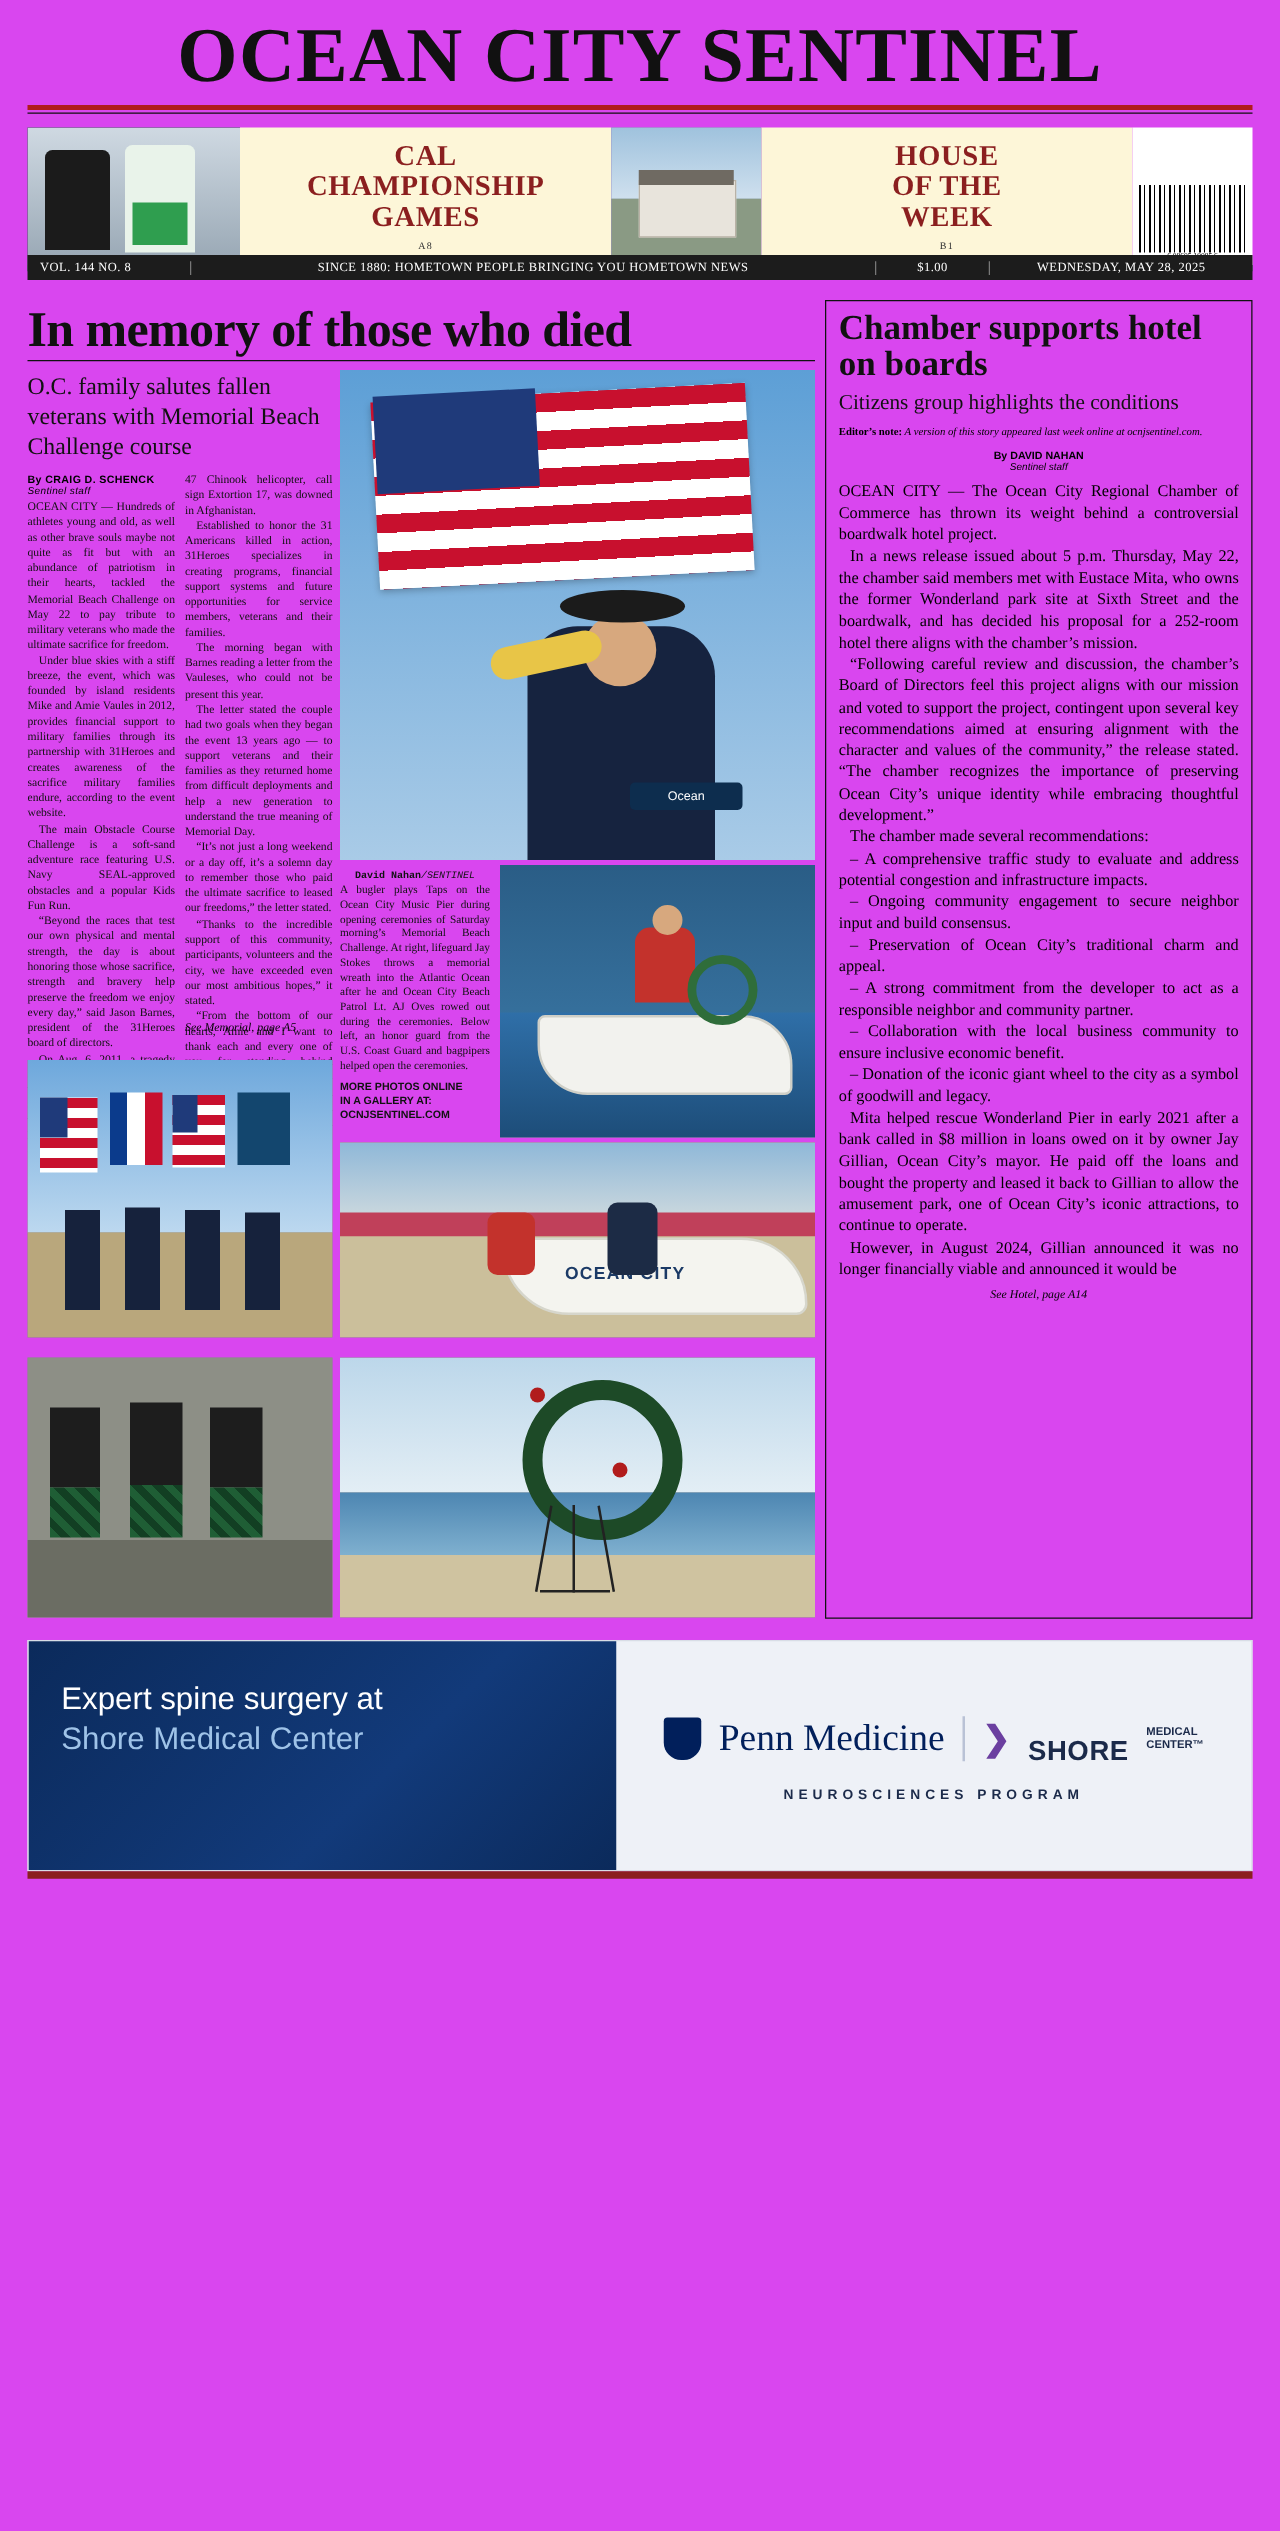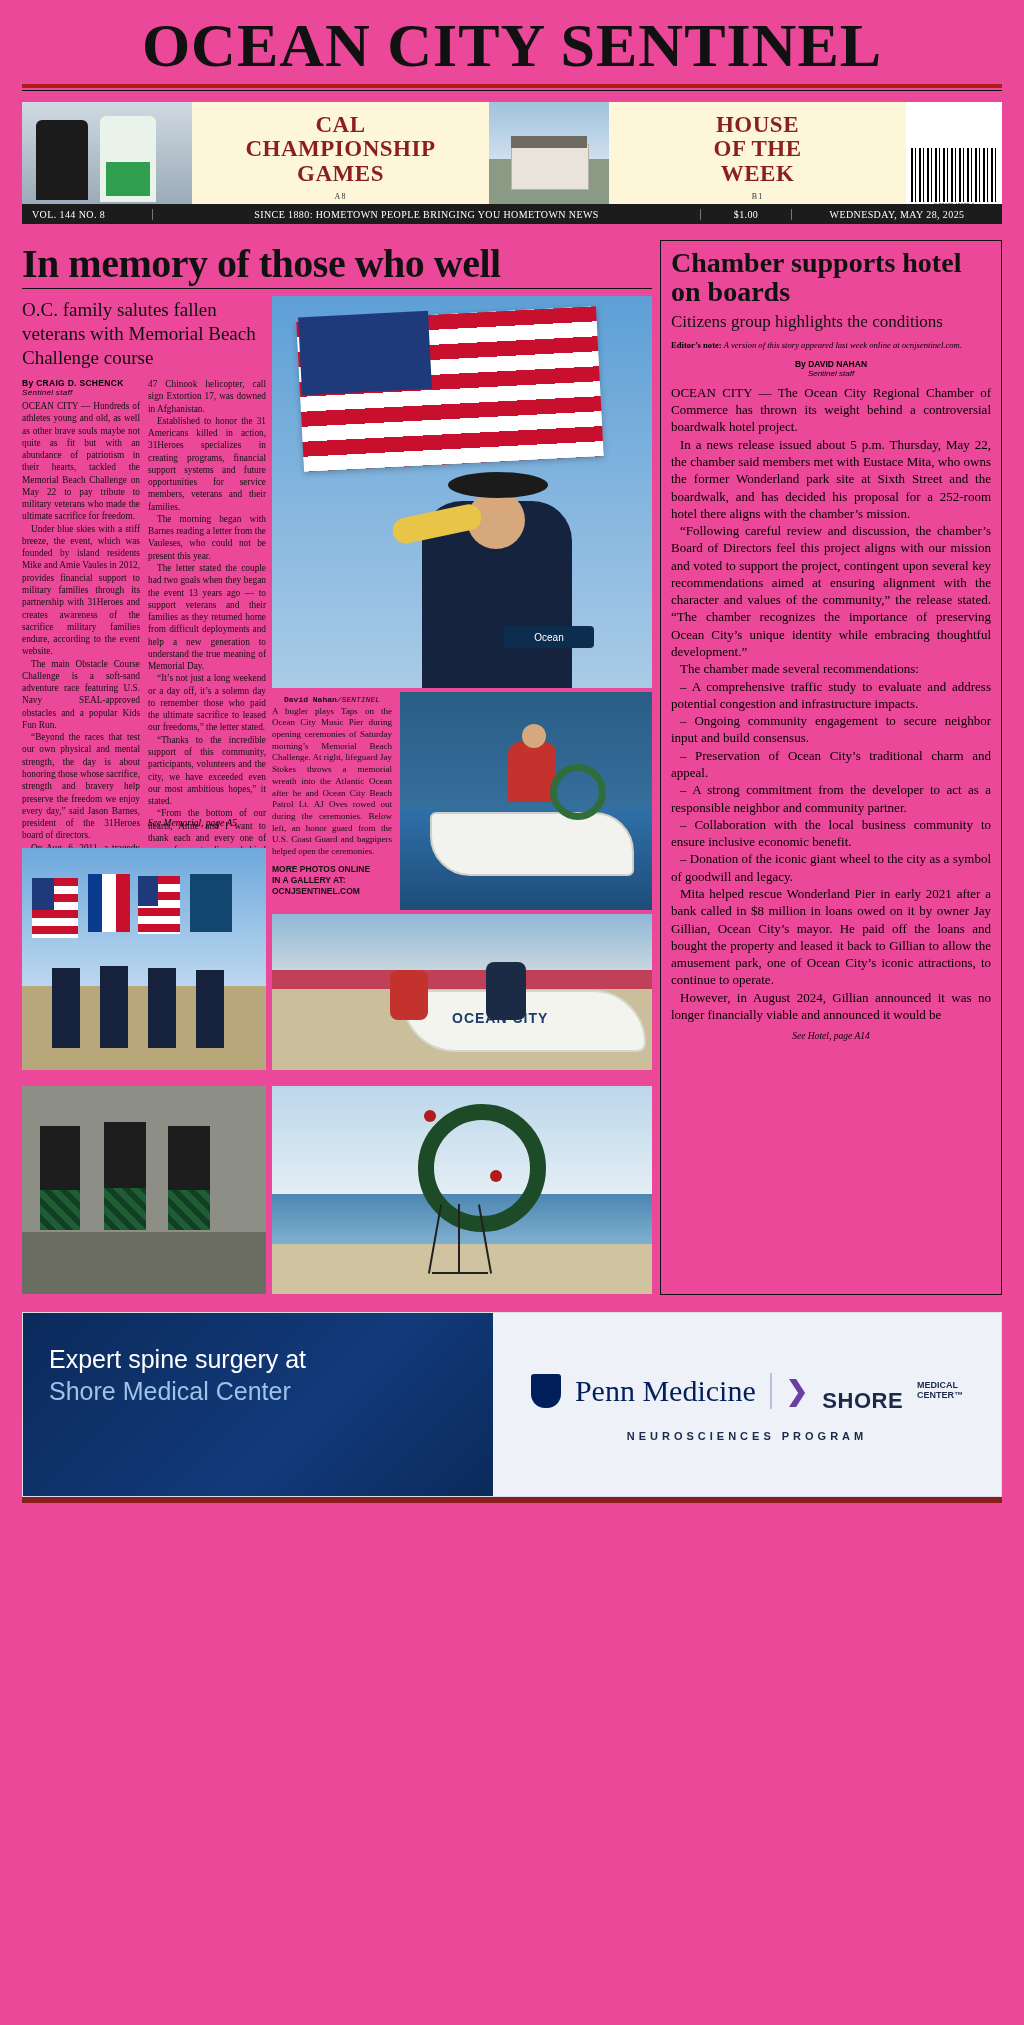--- a/index.html
+++ b/index.html
@@ -1,17 +1,17 @@
 <!DOCTYPE html>
 <html><head>
 <meta charset="utf-8">
 <style>
   html,body{margin:0;padding:0;background:#c9c9c9;}
   body{font-family:"Liberation Serif", serif;}
-  .page{width:1024px;height:2025px;background:#ec4899;position:relative;overflow:hidden;margin:0 auto;}
+  .page{width:1024px;height:2025px;background:#d946ef;position:relative;overflow:hidden;margin:0 auto;}
 
   
   .masthead{position:absolute;left:22px;top:14px;width:980px;}
   .mast-title{font-family:"Liberation Serif", serif;font-weight:700;font-size:62px;letter-spacing:1px;text-align:center;line-height:1;color:#111;}
   .mast-rule{height:4px;background:#b01c1c;margin-top:8px;}
   .mast-rule2{height:1px;background:#111;margin-top:2px;}
 
   
   .promo{position:absolute;left:22px;top:102px;width:980px;height:110px;border-bottom:5px solid #15803d;display:flex;}
   .promo-img{width:170px;height:110px;background:#2d3a4a;position:relative;overflow:hidden;}
@@ -136,21 +136,21 @@
     </div>
   </div>
 
   <div class="folio">
     <span class="f1">VOL. 144 NO. 8</span>
     <span class="f2">SINCE 1880: HOMETOWN PEOPLE BRINGING YOU HOMETOWN NEWS</span>
     <span class="f3">$1.00</span>
     <span class="f4">WEDNESDAY, MAY 28, 2025</span>
   </div>
 
-  <div class="headline">In memory of those who well</div>
+  <div class="headline">In memory of those who died</div>
   <div class="hl-rule"></div>
   <div class="deck">O.C. family salutes fallen veterans with Memorial Beach Challenge course</div>
 
   <div class="byline">
     <div>By CRAIG D. SCHENCK</div>
     <div class="bl2">Sentinel staff</div>
   </div>
 
   <div class="col colA">
     <p class="first">OCEAN CITY — Hundreds of athletes young and old, as well as other brave souls maybe not quite as fit but with an abundance of patriotism in their hearts, tackled the Memorial Beach Challenge on May 22 to pay tribute to military veterans who made the ultimate sacrifice for freedom.</p>

